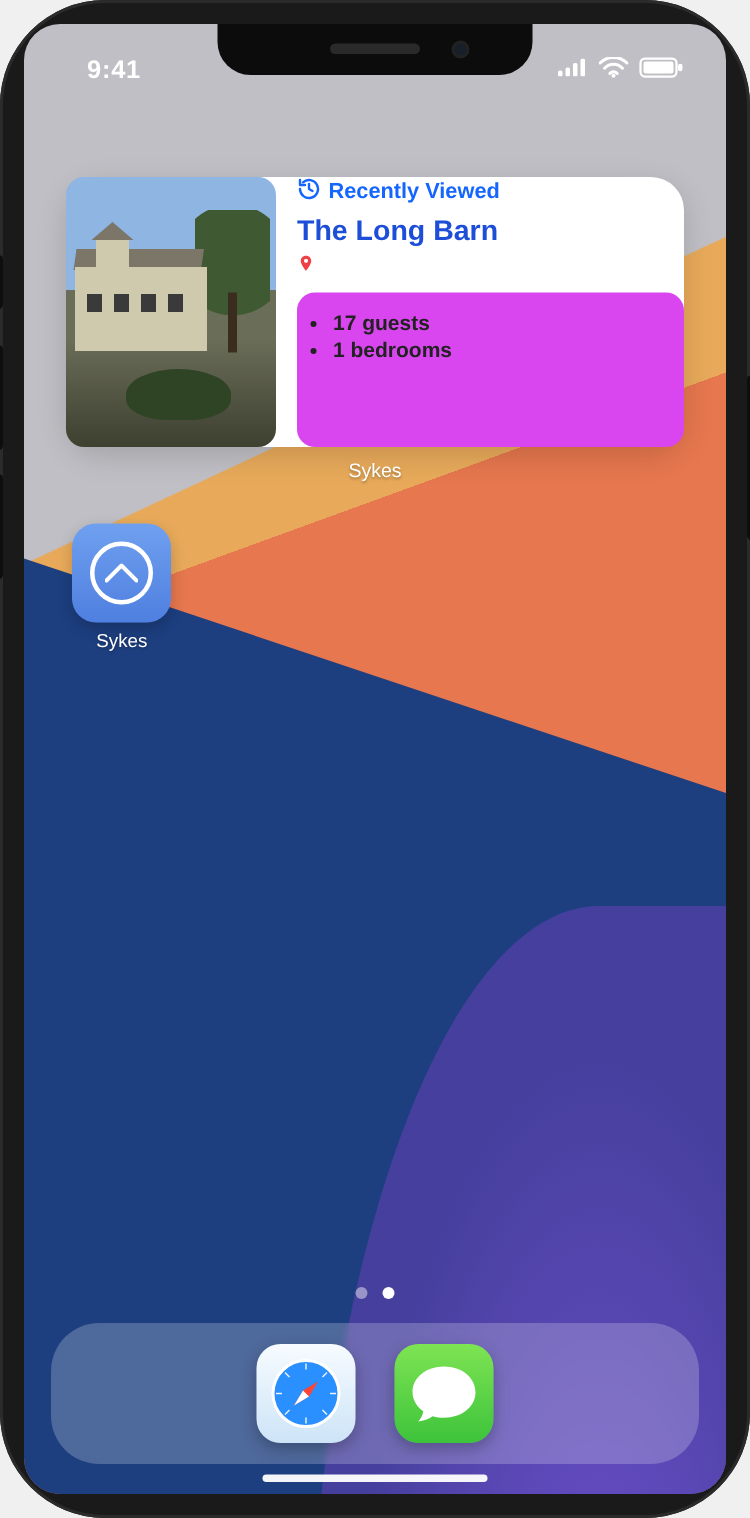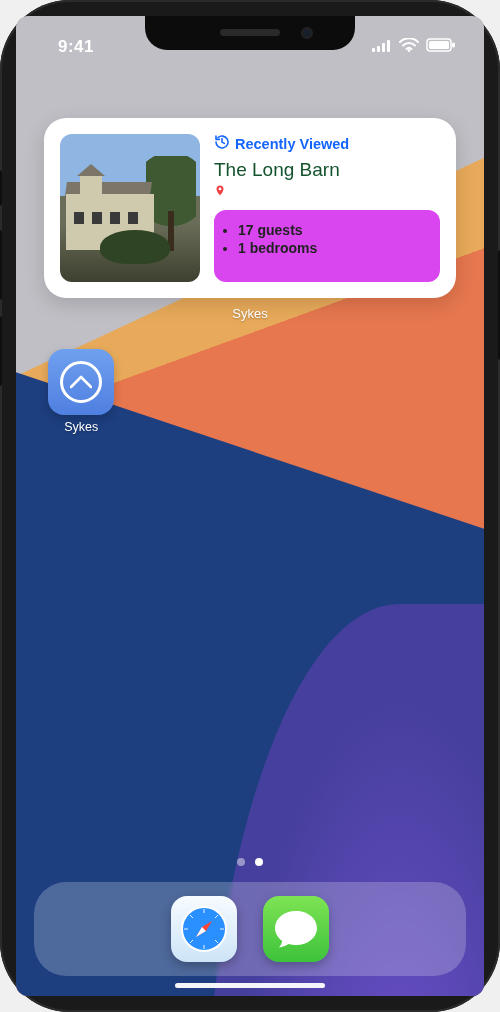--- a/index.html
+++ b/index.html
@@ -11,21 +11,21 @@
     box-shadow: 0 0 0 2px #2b2b2b inset;
   }
   
   .btn-side { position: absolute; background:#0e0e0e; border-radius:3px; }
   .btn-left1 { left:-4px; top:170px; width:6px; height:36px; }
   .btn-left2 { left:-4px; top:230px; width:6px; height:70px; }
   .btn-left3 { left:-4px; top:316px; width:6px; height:70px; }
   .btn-right { right:-4px; top:250px; width:6px; height:110px; }
 
   .screen {
-    width: 100%; height: 100%; border-radius: 12px; overflow: hidden; position: relative;
+    width: 100%; height: 100%; border-radius: 24px; overflow: hidden; position: relative;
     background:
       radial-gradient(ellipse 140% 90% at 50% 130%, rgba(120,70,220,0.95) 0%, rgba(70,60,170,0.85) 30%, rgba(30,60,140,0) 55%),
       radial-gradient(circle at 0% 55%, #2a4f9e 0 24%, transparent 24.5%),
       linear-gradient(155deg, #bfbfc5 0 30%, transparent 30.1%),
       linear-gradient(160deg, #e8aa5a 0 35%, #e6774e 35% 100%);
   }
   
   .wedge {
     position:absolute; left:-20%; top:46%; width:160%; height:80%;
     background:#1d3f80;
@@ -53,21 +53,21 @@
     display:flex; justify-content:space-between; align-items:center;
     padding: 14px 26px 0; color:#fff; font-weight:600;
   }
   .statusbar .time { font-size:17px; letter-spacing:0.5px; padding-left:16px;}
   .status-icons { display:flex; gap:7px; align-items:center; padding-right:2px;}
 
   .content { position:absolute; inset:0; z-index:5; padding-top:62px; }
 
   .widget {
     margin: 40px 28px 6px; background:#fff; border-radius:22px; height:180px;
-    display:flex; padding:16px; gap:14px;
+    display:flex; padding:0; gap:14px;
     box-shadow: 0 6px 20px rgba(0,0,0,0.15);
   }
   .widget .thumb {
     width:140px; height:100%; border-radius:12px; flex:0 0 140px; position:relative; overflow:hidden;
     background: linear-gradient(#8fb6e3 0 42%, transparent 42%),
                 linear-gradient(#6a6d58 60%, #3e4030 100%);
   }
   
   .thumb .roof1 { position:absolute; left:6px; top:48px; width:85px; height:14px; background:#7b7668; transform:skewX(-8deg);}
   .thumb .wall1 { position:absolute; left:6px; top:60px; width:88px; height:56px; background:#cfc9ad;}
@@ -75,21 +75,21 @@
   .thumb .dormer::before{content:"";position:absolute;left:-3px;top:-10px;width:0;height:0;border-left:14px solid transparent;border-right:14px solid transparent;border-bottom:12px solid #7b7668;}
   .thumb .win { position:absolute; width:10px; height:12px; background:#3a3a3a;}
   .thumb .w1{left:14px; top:78px;} .thumb .w2{left:32px; top:78px;} .thumb .w3{left:50px; top:78px;} .thumb .w4{left:68px; top:78px;}
   .thumb .tree { position:absolute; right:4px; top:22px; width:50px; height:95px; background:radial-gradient(circle at 50% 35%,#3f5a33 0 55%,transparent 56%);}
   .thumb .tree::after{content:"";position:absolute;left:50%;bottom:0;width:6px;height:40px;background:#3a2d1e;transform:translateX(-50%);}
   .thumb .bush { position:absolute; left:40px; bottom:18px; width:70px; height:34px; background:#2f4425; border-radius:50% 50% 40% 40%;}
 
   .widget .info { flex:1; display:flex; flex-direction:column; }
   .recent { display:flex; align-items:center; gap:5px; color:#1566ff; font-weight:700; font-size:14.5px;}
   .recent svg{flex:0 0 auto;}
-  .prop-title { font-weight:400; font-size:19px; color:#14532d; margin-top:6px;}
+  .prop-title { font-weight:700; font-size:19px; color:#1d4ed8; margin-top:6px;}
   .loc { display:flex; align-items:center; gap:4px; color:#9ca0a7; font-size:13px; margin-top:3px; font-weight:500;}
   .loc svg { flex:0 0 auto; }
   .features { background:#d946ef; border-radius:12px; margin-top:10px; padding:10px 10px 10px 24px; flex:1;}
   .features ul { list-style: disc; font-size:14px; font-weight:700; color:#222; }
   .features li { margin:2px 0; }
 
   .widget-label { text-align:center; color:#fff; font-size:13px; margin-top:8px; text-shadow:0 1px 2px rgba(0,0,0,0.3);}
 
   .apps-row { margin:28px 18px 0; display:grid; grid-template-columns:repeat(4,1fr); gap:18px;}
   .app { display:flex; flex-direction:column; align-items:center; gap:5px; }

